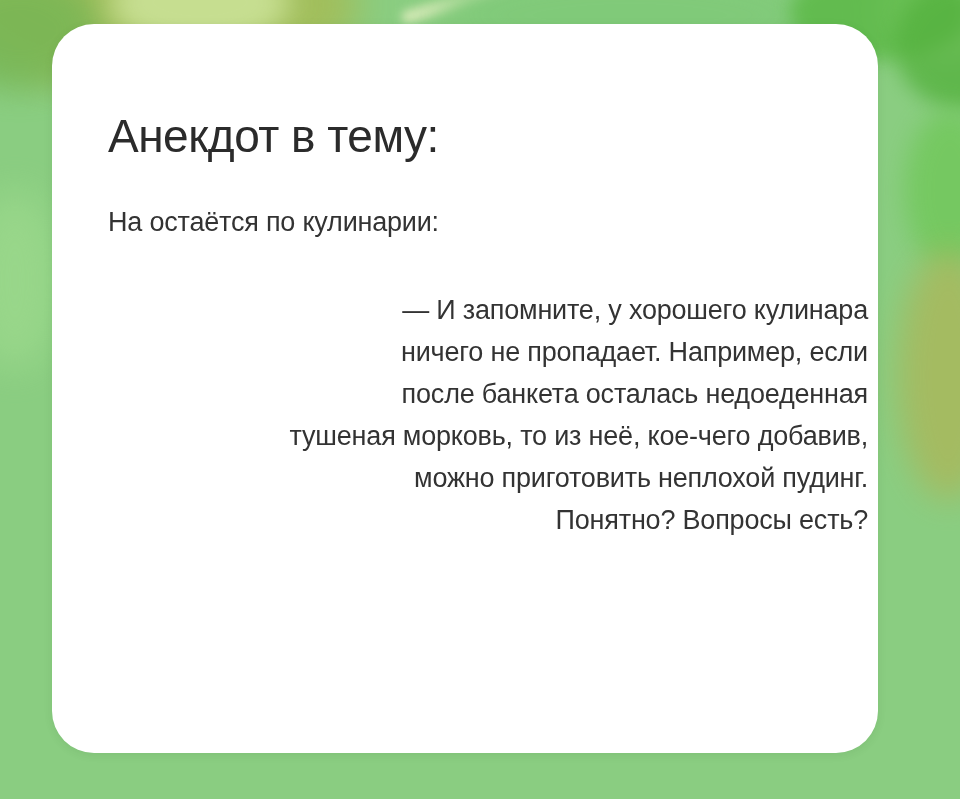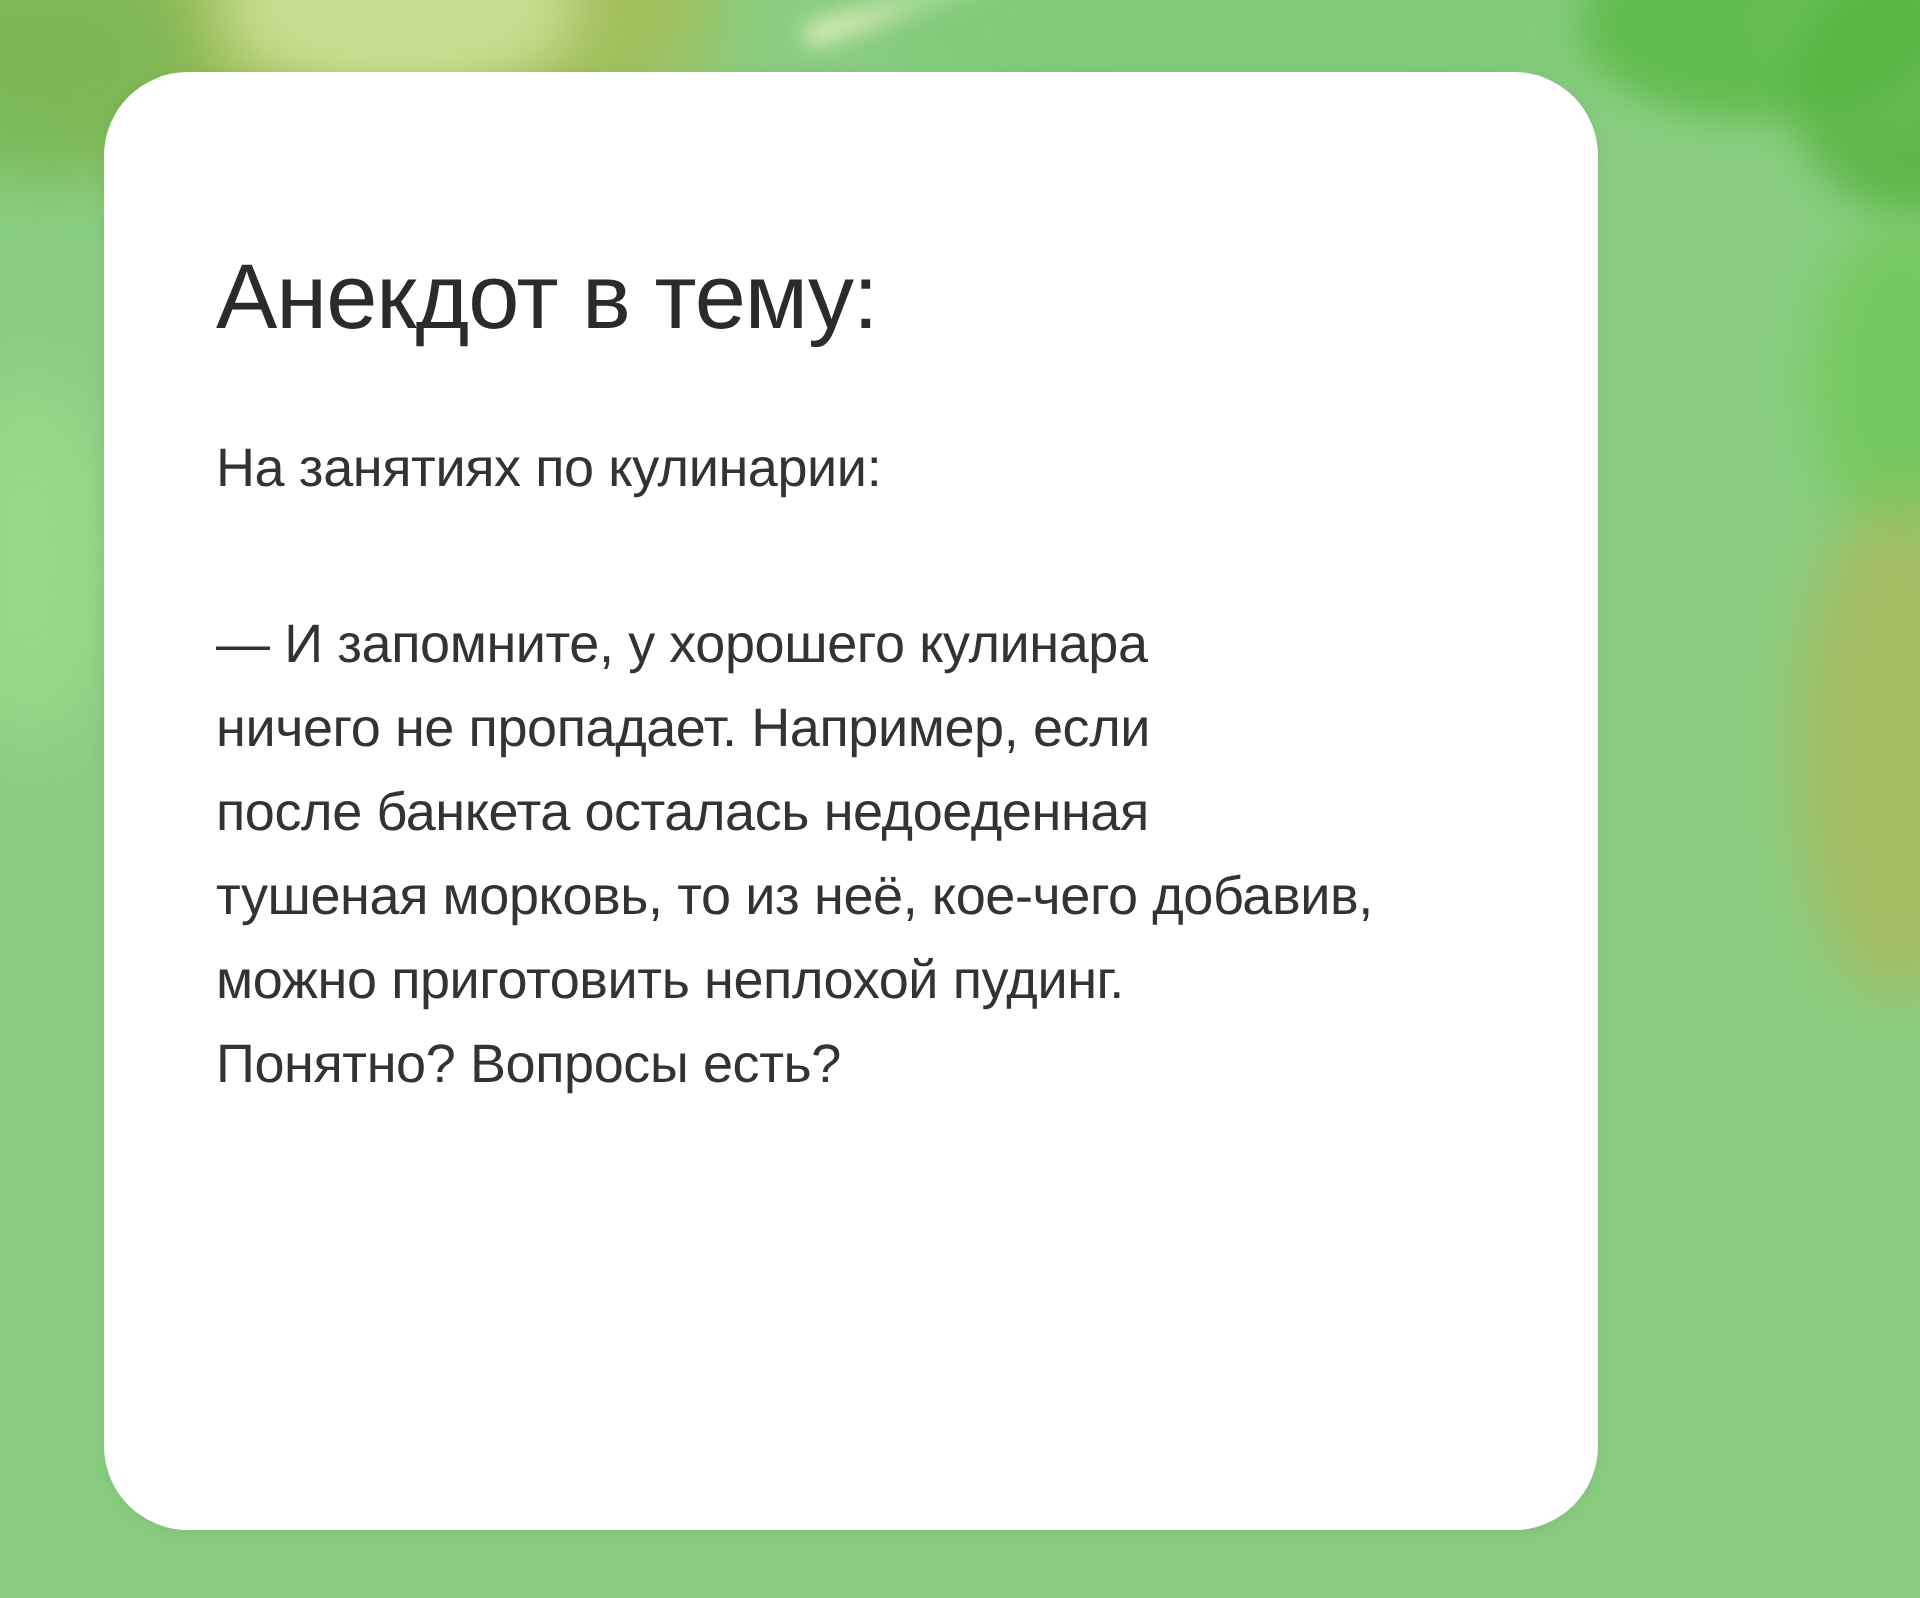--- a/index.html
+++ b/index.html
@@ -30,22 +30,22 @@
   .b-topright-leaf1  { left: 790px;  top: -35px;  width: 180px; height: 95px;  background: #5cb947; filter: blur(9px);  opacity: .85; }
   .b-topright-leaf2  { left: 895px;  top: -20px;  width: 140px; height: 130px; background: #55b23f; filter: blur(10px); opacity: .8; }
   .b-right-leaf      { left: 905px;  top: 110px;  width: 90px;  height: 160px; background: #72c85c; filter: blur(12px); opacity: .85; }
   .b-right-olive     { left: 898px;  top: 250px;  width: 100px; height: 250px; background: #a9b85c; filter: blur(16px); opacity: .85; }
   .b-left-light      { left: -30px;  top: 190px;  width: 90px;  height: 180px; background: #9cd98c; filter: blur(18px); opacity: .8; }
 
   
   .card {
     position: absolute;
     left: 52px;
-    top: 36px;
-    width: 747px;
+    top: 24px;
+    width: 826px;
     height: 729px;
     background: #ffffff;
     border-radius: 42px;
     box-shadow: 0 2px 8px rgba(40, 90, 40, 0.10);
   }
   .card .title {
     position: absolute;
     left: 56px;            
     top: 88px;             
     margin: 0;
@@ -62,21 +62,21 @@
     margin: 0;
     font-size: 27px;
     line-height: 42px;
     font-weight: 400;
     letter-spacing: -0.2px;
     color: #333333;
     width: 760px;
     white-space: pre-line;
   }
   .card .intro { top: 177px; }  
-  .card .para1 { top: 265px; }  
+  .card .para1 { top: 265px; text-align: right; }  
   .card .para2 { top: 547px; }  
 </style>
 </head>
 <body>
 
 <div class="stage">
 
   <div class="bg">
     <div class="blob b-topleft-olive"></div>
     <div class="blob b-topleft-dark"></div>
@@ -87,21 +87,21 @@
     <div class="blob b-topright-leaf1"></div>
     <div class="blob b-topright-leaf2"></div>
     <div class="blob b-right-leaf"></div>
     <div class="blob b-right-olive"></div>
     <div class="blob b-left-light"></div>
   </div>
 
   <div class="card">
     <h1 class="title">Анекдот в тему:</h1>
 
-    <p class="text intro">На занятиях по кулинарии:</p>
+    <p class="text intro">На остаётся по кулинарии:</p>
 
     <p class="text para1">— И запомните, у хорошего кулинара
 ничего не пропадает. Например, если
 после банкета осталась недоеденная
 тушеная морковь, то из неё, кое-чего добавив,
 можно приготовить неплохой пудинг.
 Понятно? Вопросы есть?</p>
 
   </div>
 

